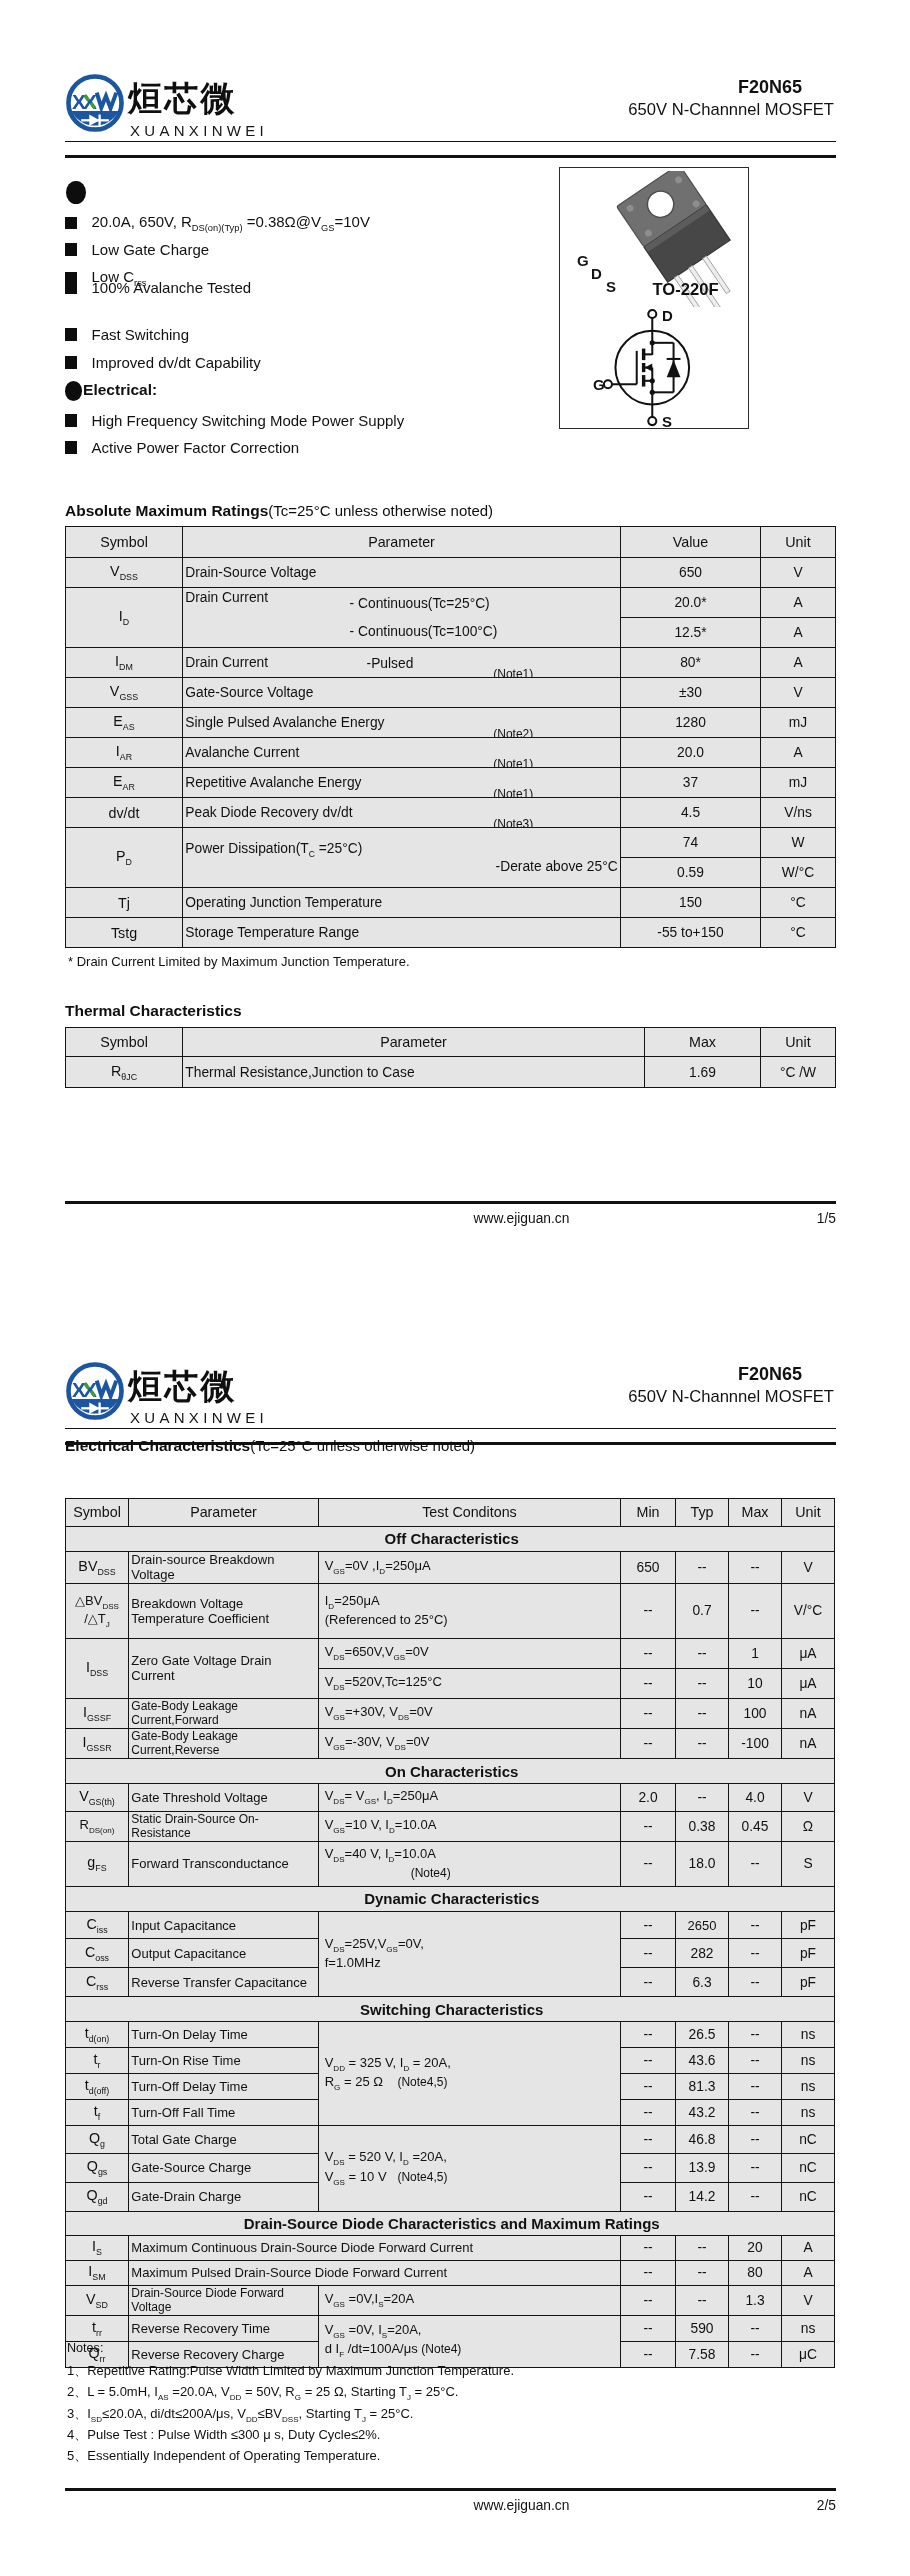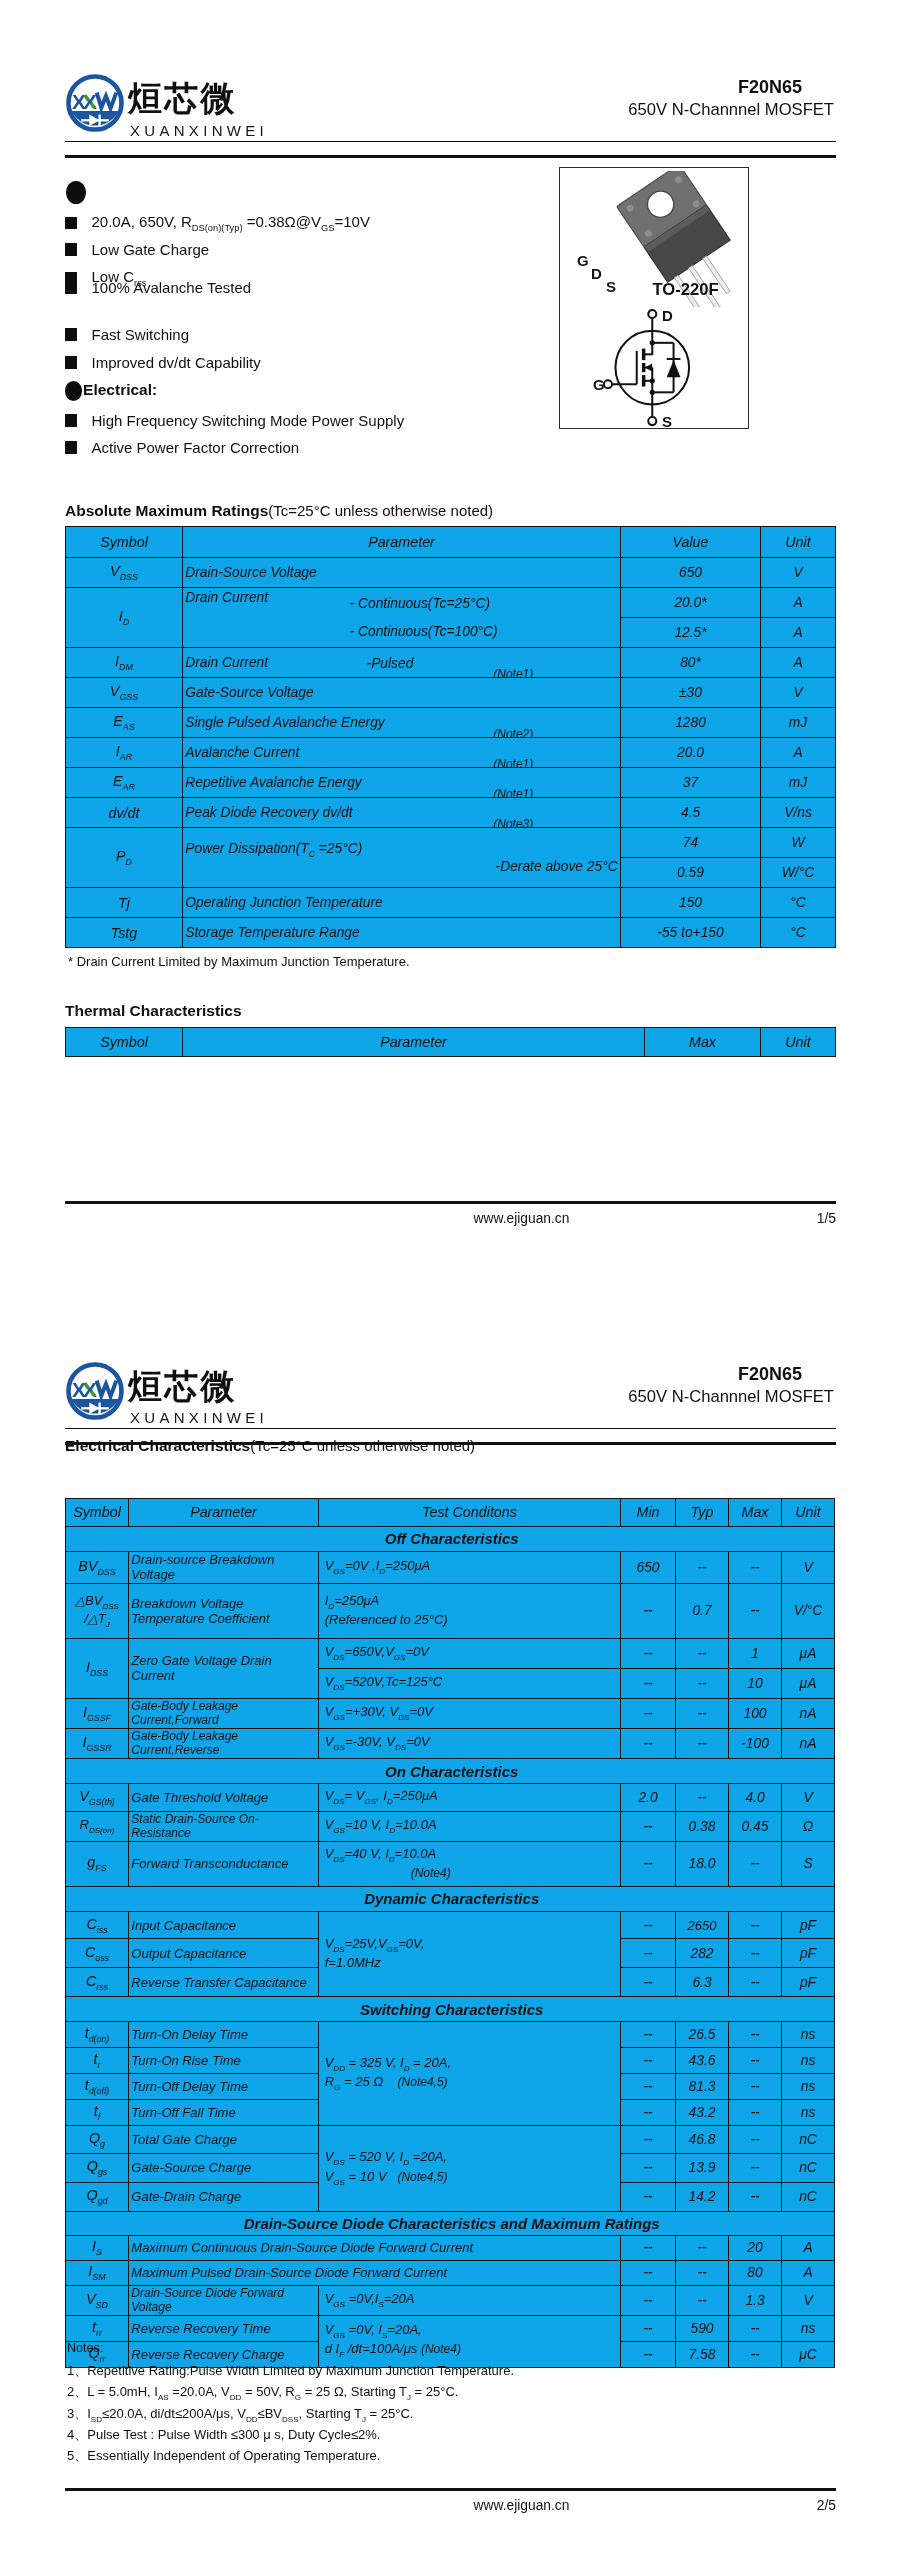--- a/index.html
+++ b/index.html
@@ -21,21 +21,21 @@
   .app-h{font-size:15.5px;font-weight:bold;}
   sub{font-size:0.62em;}
   
   .pkgbox{left:559px;top:167px;width:188px;height:260px;border:1.1px solid #2b2b2b;background:#fff;}
   .pinlbl{position:absolute;font-size:15px;font-weight:bold;color:#151515;}
   .pkgname{position:absolute;left:68px;top:112px;width:115px;text-align:center;font-size:16.6px;font-weight:bold;}
   
   .sect-t{left:65px;font-size:15px;color:#0f0f0f;}
   .sect-t b{font-size:15.5px;}
   
-  table.t{border-collapse:collapse;table-layout:fixed;border:1.7px solid #141414;background:#0ea5e9;font-style:italic;}
+  table.t{border-collapse:collapse;table-layout:fixed;border:1.7px solid #141414;background:#e5e5e5;}
   table.t td{border:1.1px solid #141414;font-size:13.8px;text-align:center;vertical-align:middle;padding:0.6px 2.3px;overflow:hidden;}
   table.t td.par{text-align:left;}
   table.t td.cond{text-align:left;padding-left:5.7px;font-size:13px;line-height:1.3;}
   table.t td.sym{font-size:14.3px;}
   table.t td.hd{font-size:14.3px;}
   table.t tr.sec td{text-align:center;font-weight:bold;font-size:15px;padding-left:5.7px;}
   .sm{font-size:12px !important;}
   .md{font-size:13px !important;}
   .pnote{position:absolute;left:71%;top:50%;transform:translateY(-50%);font-size:12px;margin-top:11px;}
   .pp2{position:absolute;left:42%;top:50%;transform:translateY(-50%);font-size:13.8px;}
@@ -280,20 +280,26 @@
       <col style="width:116px">
       <col style="width:75px">
     </colgroup>
   <tbody>
       <tr class="rh50">
     <td class="hd">Symbol</td>
     <td class="hd">Parameter</td>
     <td class="hd">Max</td>
     <td class="hd">Unit</td>
   </tr>
+  <tr class="rh54">
+    <td class="sym">R<sub>θJC</sub></td>
+    <td class="par">Thermal Resistance,Junction to Case</td>
+    <td>1.69</td>
+    <td>°C /W</td>
+  </tr>
 </tbody>
   </table>
 
 <div class="abs hr-thick" style="top:1201px;"></div>
 <div class="abs footsite" style="left:401px;top:1211px;width:241px;">www.ejiguan.cn</div>
 <div class="abs footpage" style="left:791px;top:1211px;width:45px;">1/5</div>
 
 <div class="abs" style="left:65px;top:1361px;">
   <svg width="60" height="60" viewBox="0 0 104 104">
     <circle cx="52" cy="52" r="46" fill="#ffffff" stroke="#1c55a0" stroke-width="8"></circle>

